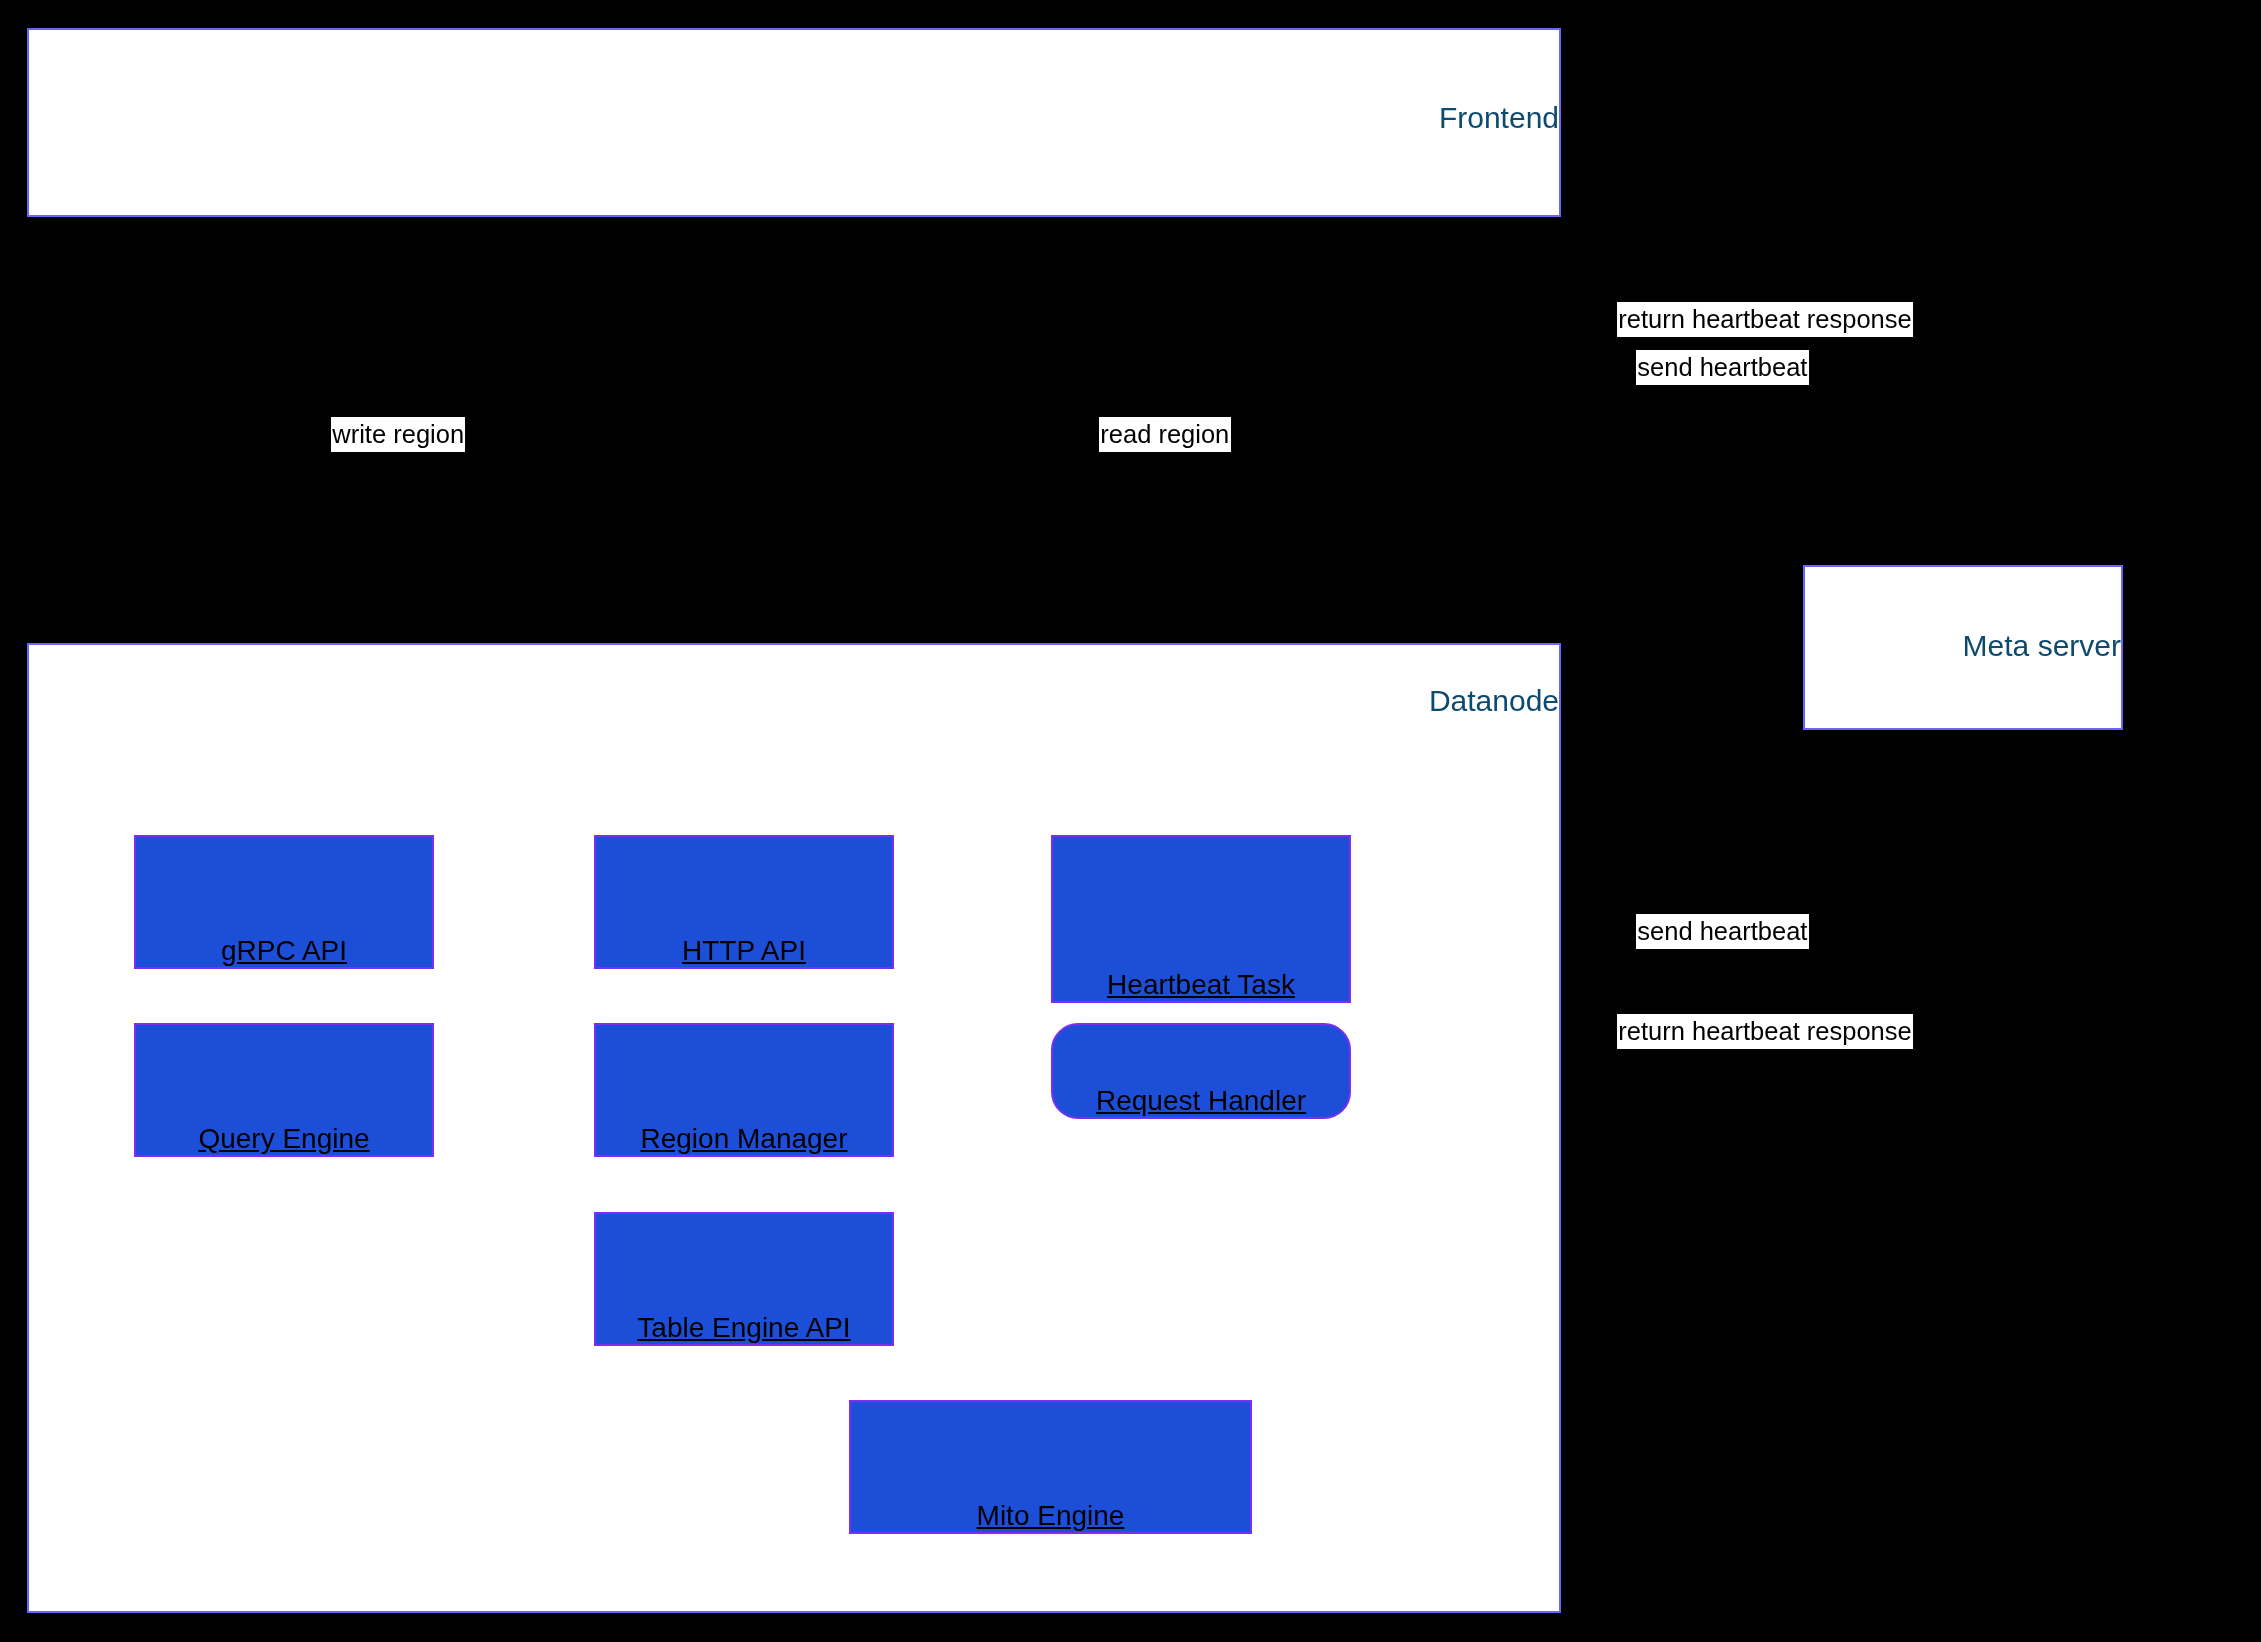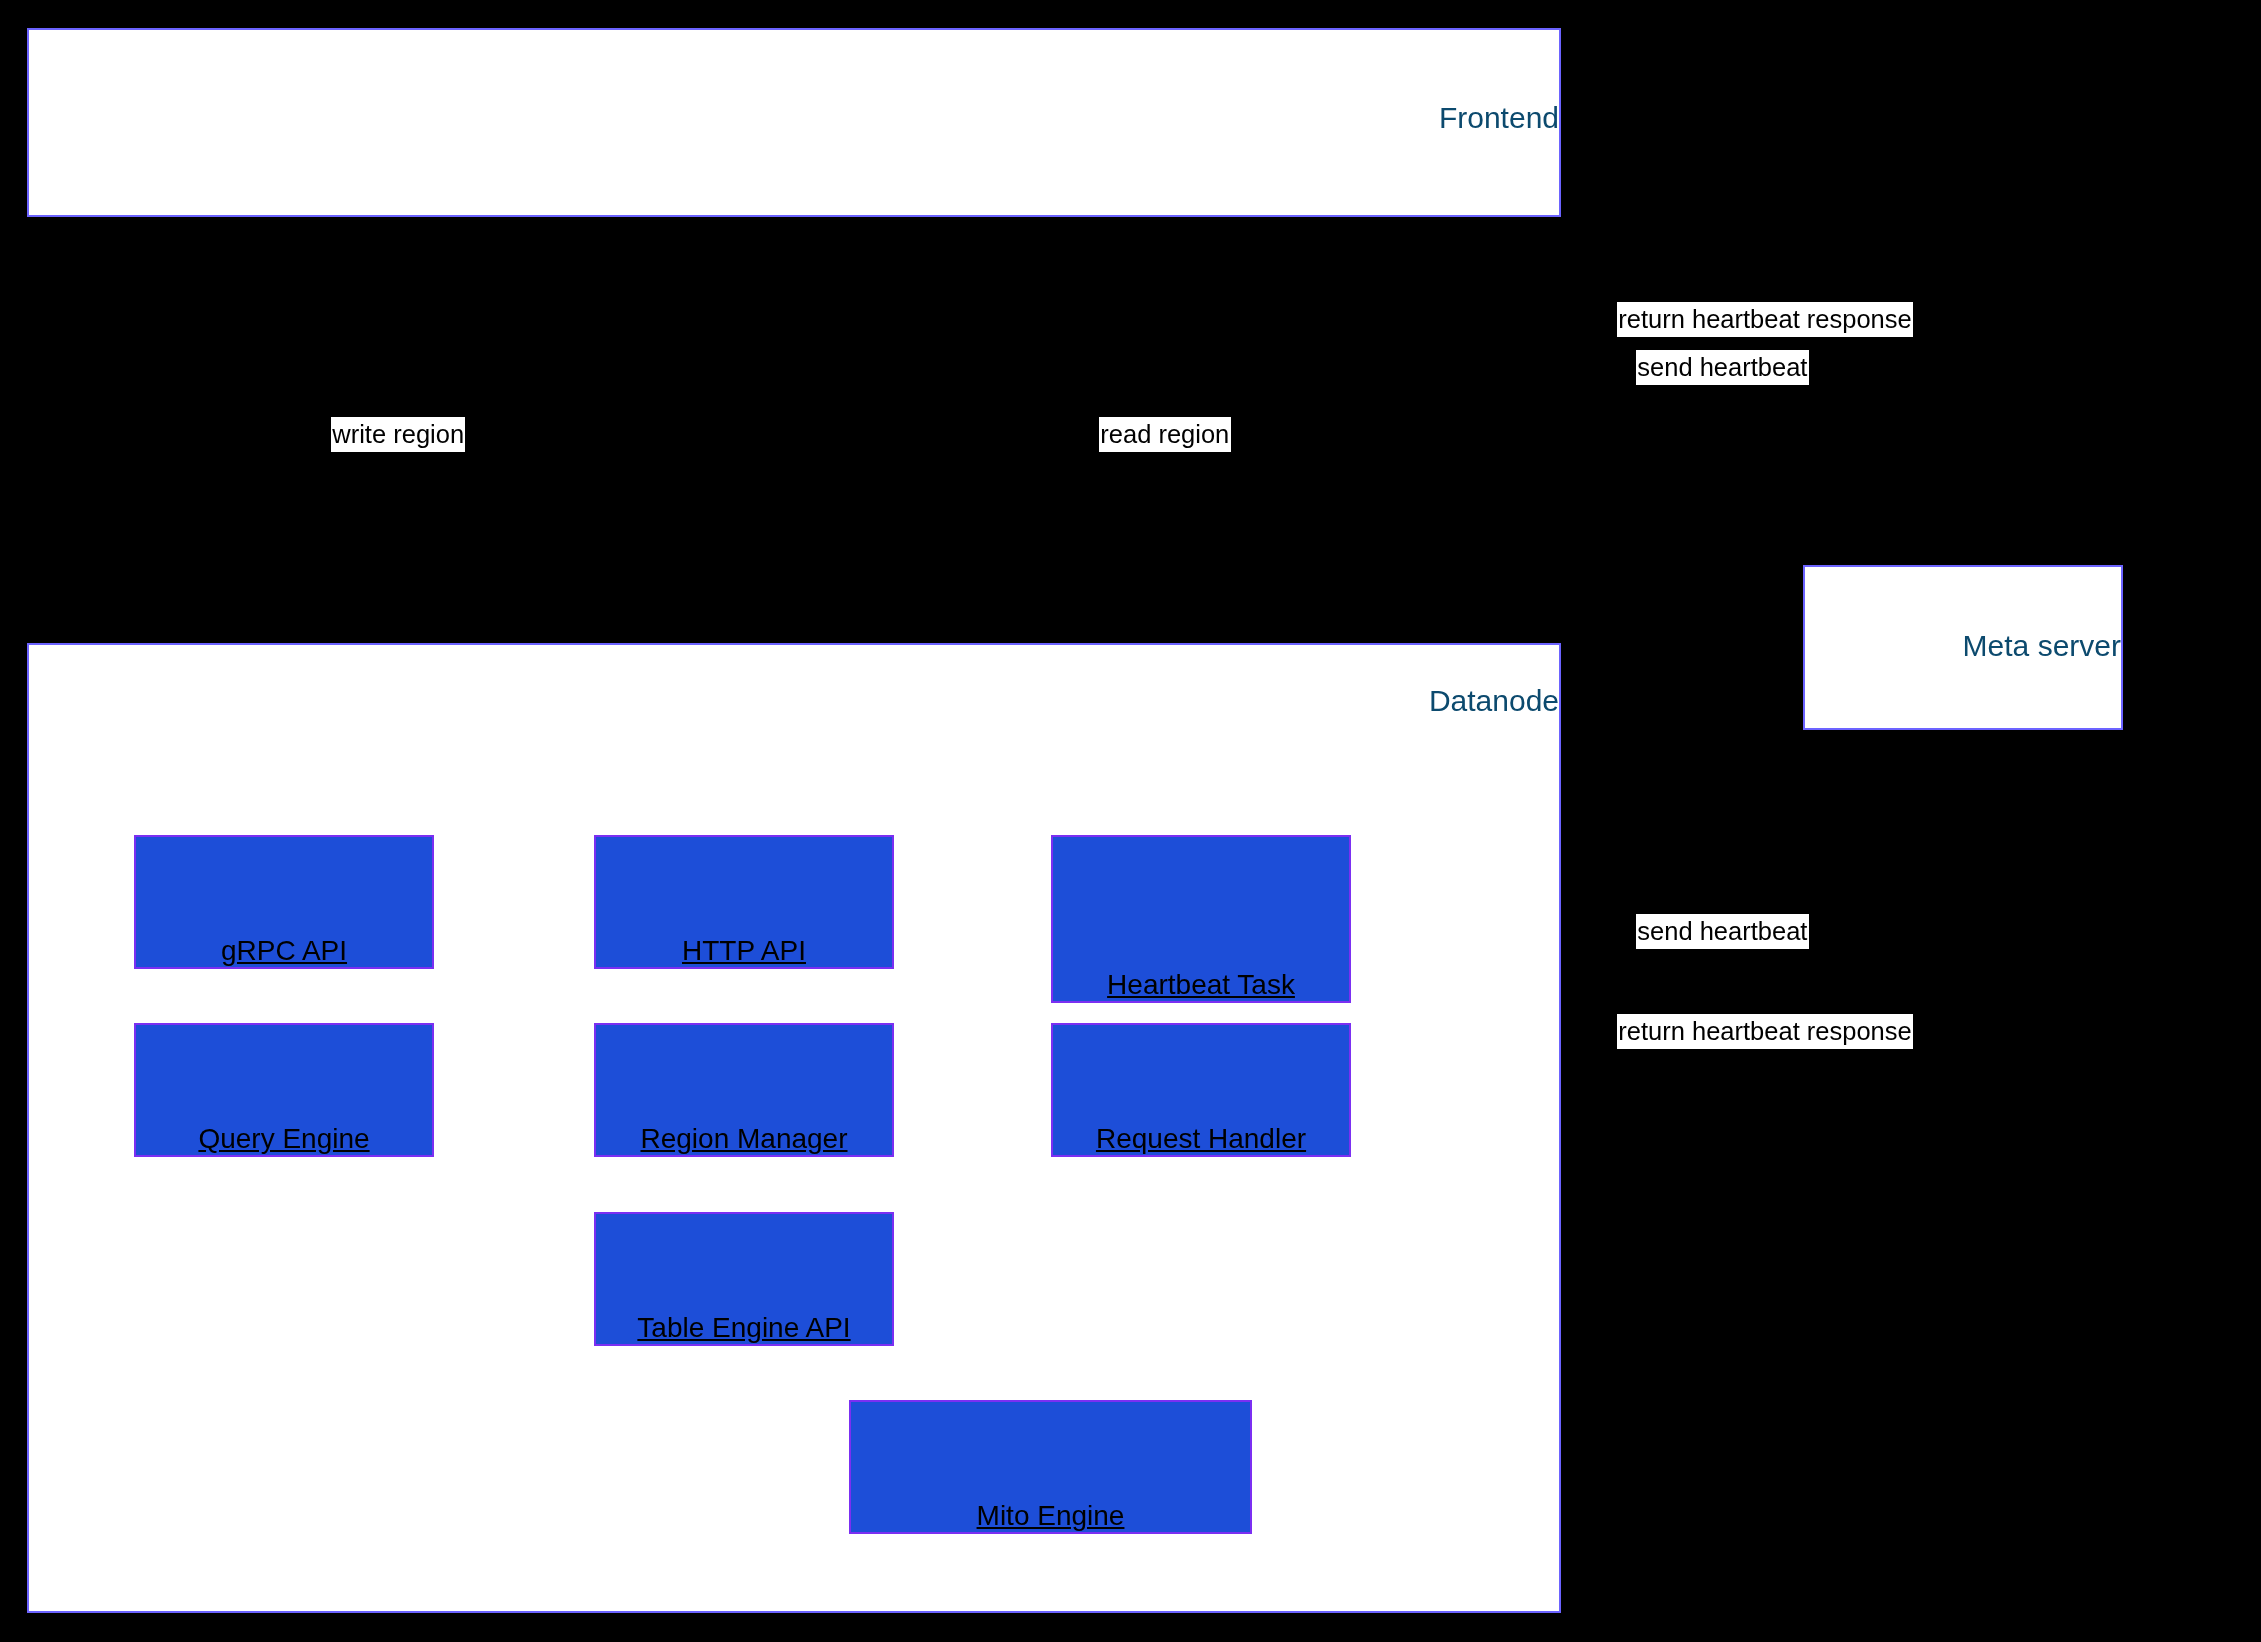--- a/index.html
+++ b/index.html
@@ -107,21 +107,21 @@
     <div class="inner-node" style="left:1022px; top:190px; width:300px; height:168px;">
       <span class="inner-label">Heartbeat Task</span>
     </div>
 
     <div class="inner-node" style="left:105px; top:378px; width:300px; height:134px;">
       <span class="inner-label">Query Engine</span>
     </div>
     <div class="inner-node" style="left:565px; top:378px; width:300px; height:134px;">
       <span class="inner-label">Region Manager</span>
     </div>
-    <div class="inner-node" style="left:1022px; top:378px; width:300px; height:134px;">
+    <div class="inner-node" style="left:1022px; top:378px; width:300px; height:96px;border-radius:27px;">
       <span class="inner-label">Request Handler</span>
     </div>
 
     <div class="inner-node" style="left:565px; top:567px; width:300px; height:134px;">
       <span class="inner-label">Table Engine API</span>
     </div>
 
     <div class="inner-node" style="left:820px; top:755px; width:403px; height:134px;">
       <span class="inner-label">Mito Engine</span>
     </div>

